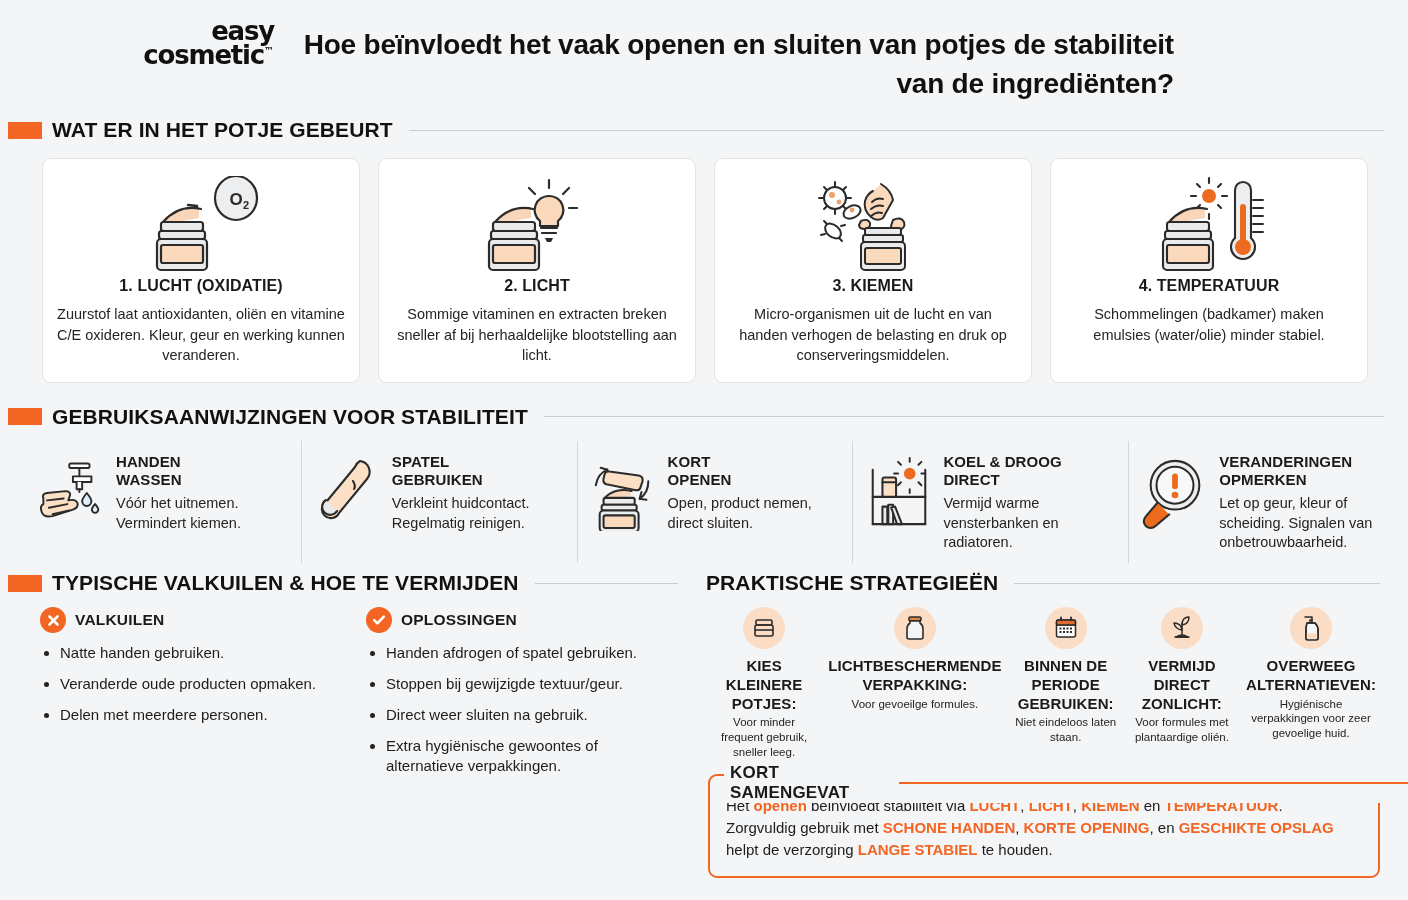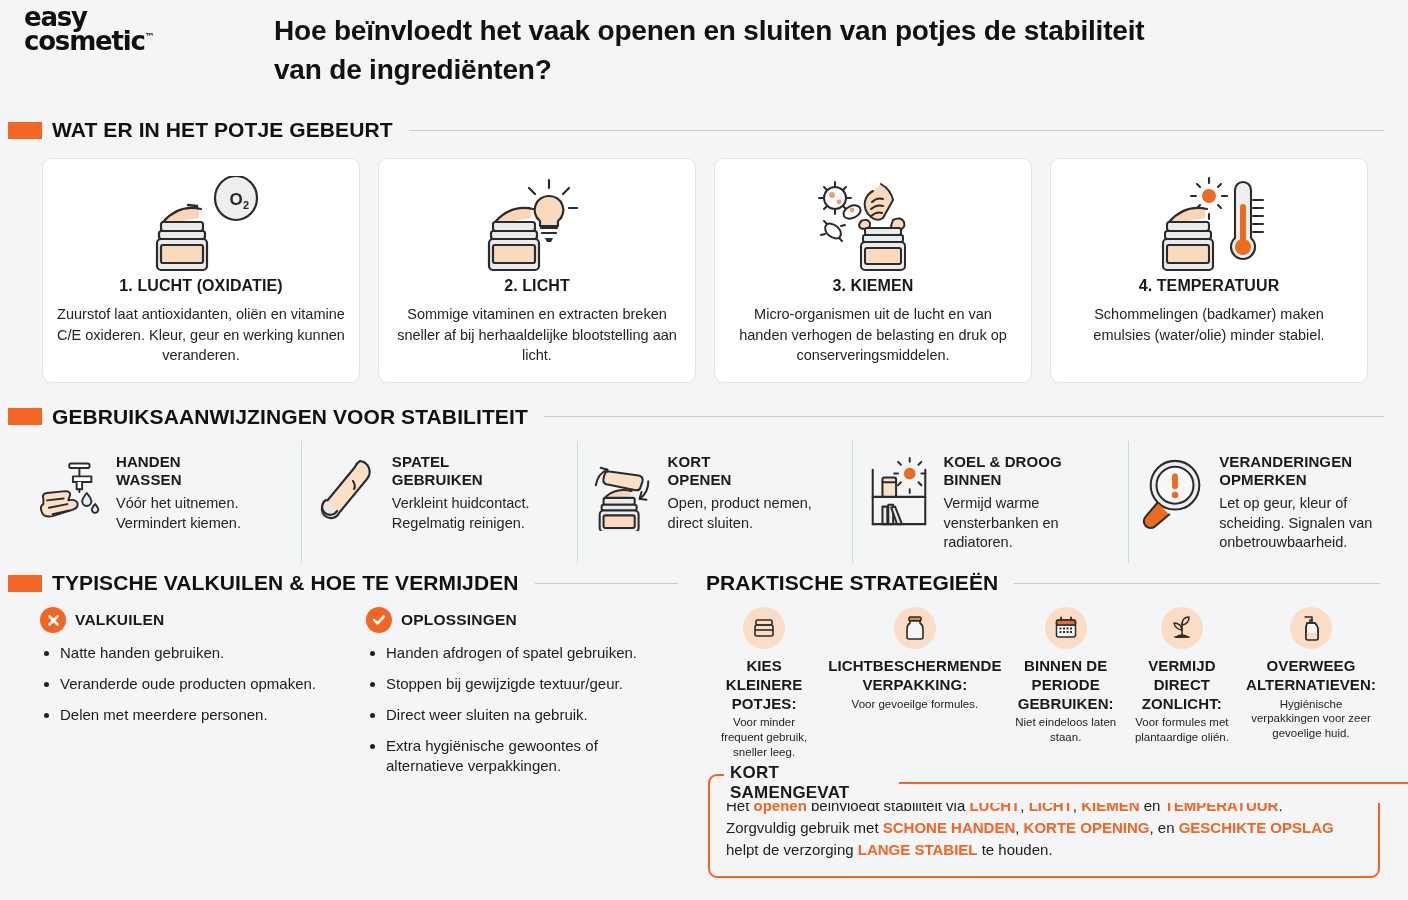--- a/index.html
+++ b/index.html
@@ -6,21 +6,21 @@
   html, body {
     width: 1408px; height: 900px;
     background: #f4f5f6;
     font-family: "Liberation Sans", sans-serif;
     color: #1a1a1a;
     overflow: hidden;
   }
   .page { position: relative; width: 1408px; height: 900px; background: #f4f5f6; }
 
   
-  .header { display: flex; align-items: flex-start; padding: 0 24px 0 24px; height: 118px; }
+  .header { display: flex; align-items: flex-start; padding: 14px 24px 0 24px; height: 118px; text-align: right; }
   .logo { width: 250px; flex: 0 0 250px; padding-top: 6px; }
   .logo-txt {
     font-family: "DejaVu Sans", sans-serif;
     font-weight: 700; font-size: 26px; line-height: 0.92;
     letter-spacing: -1.2px; color: #111;
   }
   .logo-tm { font-size: 10px; vertical-align: super; letter-spacing: 0; font-weight: 700; }
   .title {
     font-size: 28px; font-weight: 700; line-height: 1.38; color: #111;
     letter-spacing: -0.2px; max-width: 900px; padding-top: 12px;
@@ -311,21 +311,21 @@
             <path d="M20 27 h14"></path>
             <rect x="20" y="52" width="5" height="18" fill="#e9ebed"></rect>
             <rect x="26" y="50" width="5" height="20" fill="#e9ebed"></rect>
             <path d="M33 52 l7 18 -5 0 -6 -17 z" fill="#e9ebed"></path>
           </g>
         </svg>
       </div>
       <div class="usage-txt">
         <div class="usage-title">
           <span>KOEL &amp; DROOG</span><br>
-          <span>BINNEN</span>
+          <span>DIRECT</span>
         </div>
         <div class="usage-desc">Vermijd warme vensterbanken en radiatoren.</div>
       </div>
     </div>
 
     <div class="usage-item">
       <div class="usage-icon">
         <svg width="74" height="76" viewBox="0 0 74 76">
           <g fill="none" stroke="#2b2b2b" stroke-width="2.1" stroke-linejoin="round" stroke-linecap="round">
             <circle cx="37" cy="30" r="25" fill="#eceef0"></circle>

